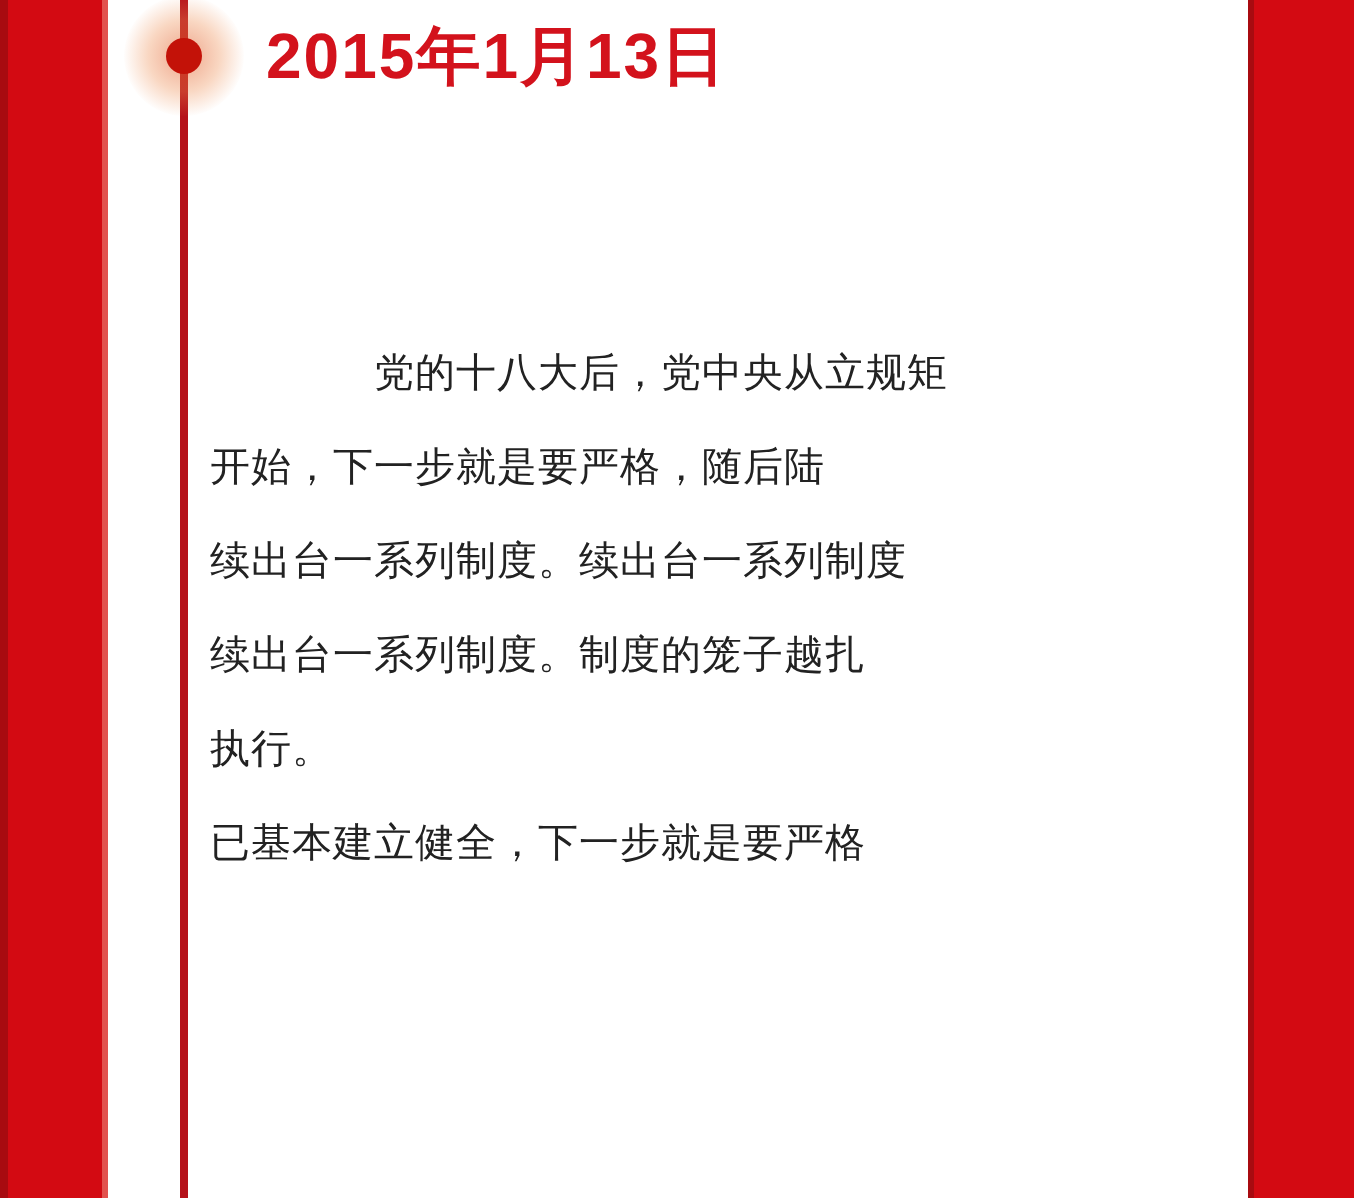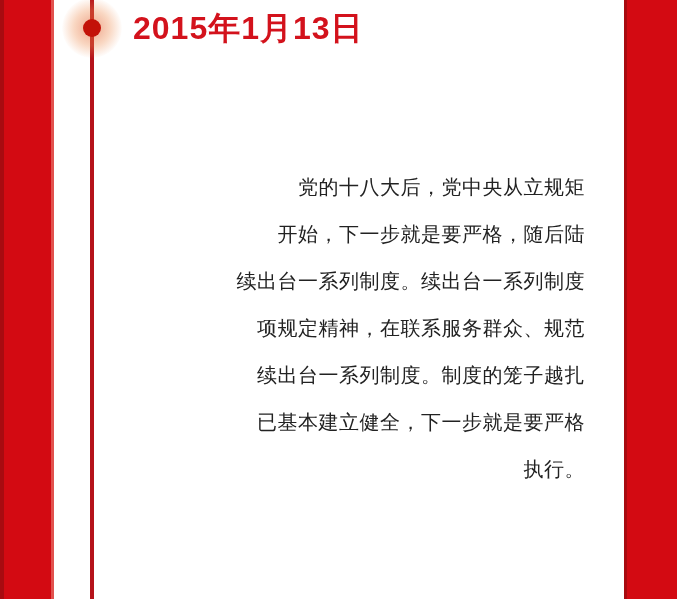--- a/index.html
+++ b/index.html
@@ -6,21 +6,21 @@
     --bar-red: #d30a12;
     --bar-edge-dark: #a80b10;
     --bar-edge-light: #e2524e;
     --line-red: #b5121a;
     --bullet-red: #c31208;
     --heading-red: #d3121c;
     --subtitle-red: #ce2b24;
     --body-text: #222222;
     --page-bg: #ffffff;
   }
-  * { margin: 0; padding: 0; box-sizing: border-box; text-align: right; }
+  * { margin: 0; padding: 0; box-sizing: border-box; }
   body {
     font-family: "Liberation Sans", "DejaVu Sans", sans-serif;
     background: #ffffff;
   }
   .page {
     position: relative;
     width: 677px;
     height: 599px;
     background: var(--page-bg);
     overflow: hidden;
@@ -108,19 +108,18 @@
   <div class="bullet-glow"></div>
   <div class="bullet"></div>
 
   <div class="date-heading">2015年1月13日</div>
 
 
   <div class="body-paragraph">
     <div class="para-line indent">党的十八大后，党中央从立规矩</div>
     <div class="para-line">开始，下一步就是要严格，随后陆</div>
     <div class="para-line">续出台一系列制度。续出台一系列制度</div>
-    <div class="para-line">项规定精神，在联系服务群众、规范</div>
     <div class="para-line">续出台一系列制度。制度的笼子越扎</div>
+    <div class="para-line">执行。</div>
     <div class="para-line">已基本建立健全，下一步就是要严格</div>
-    <div class="para-line">执行。</div>
   </div>
 
 </div>
 
 </body></html>

